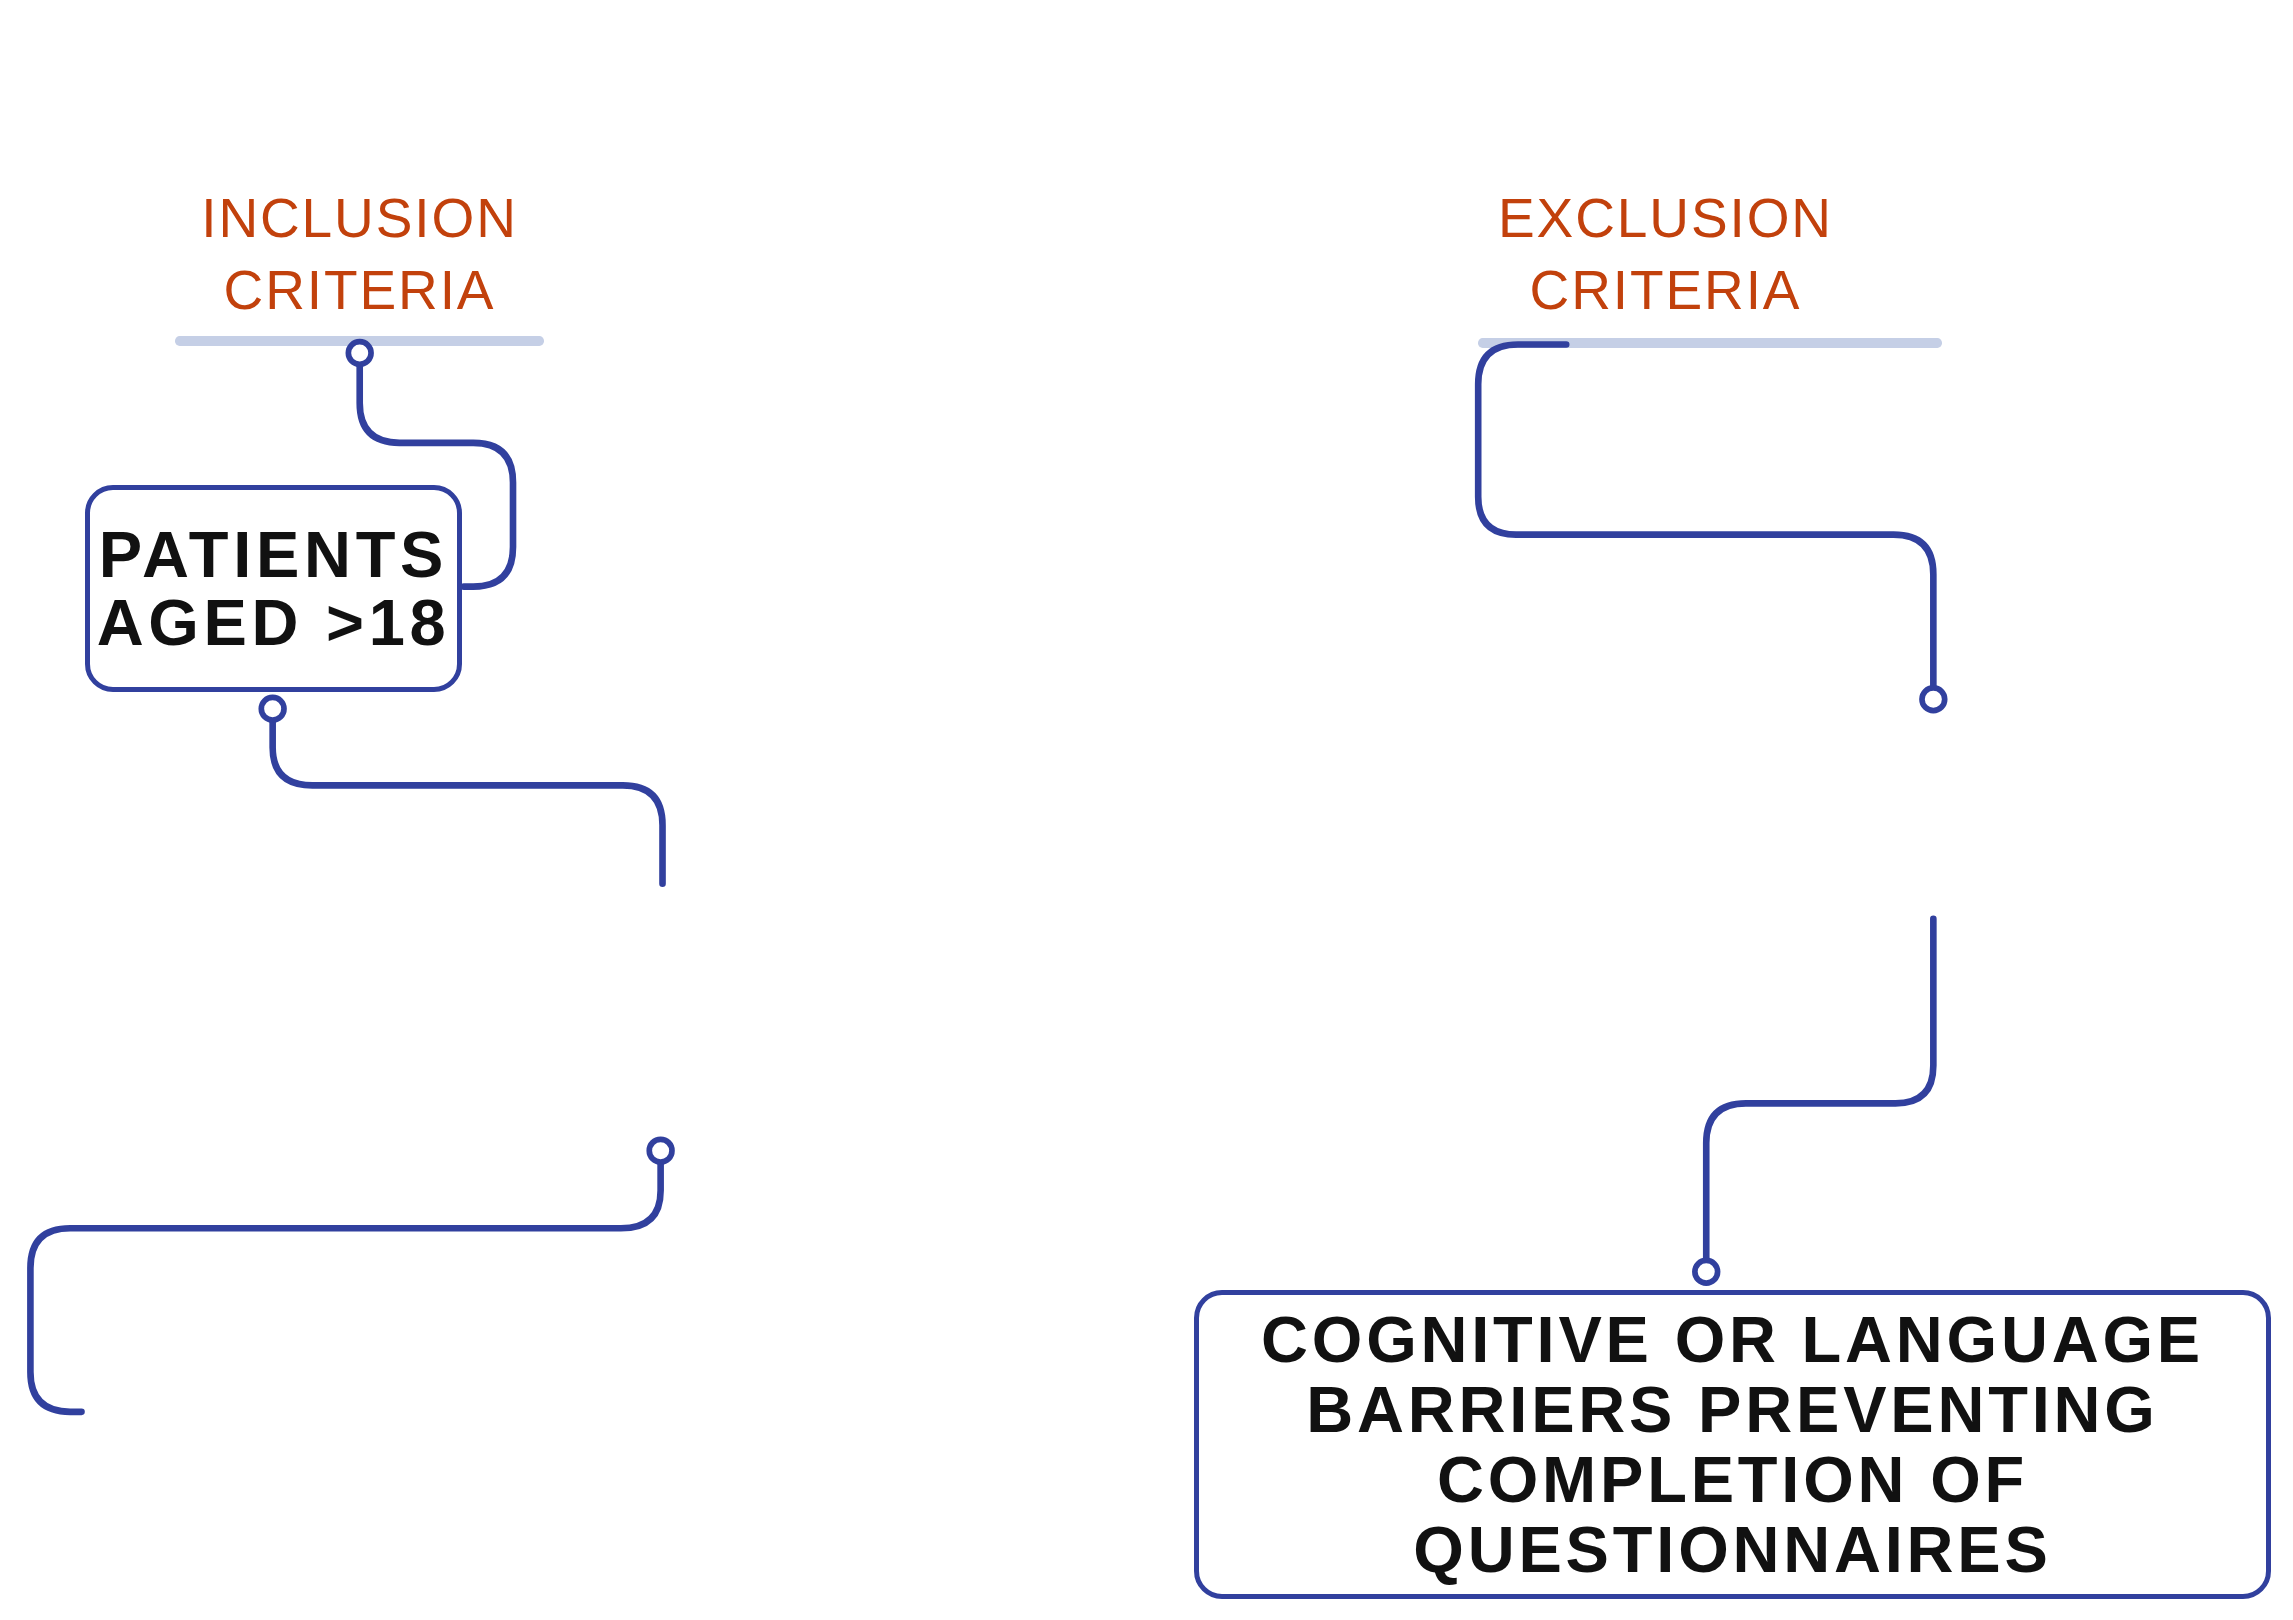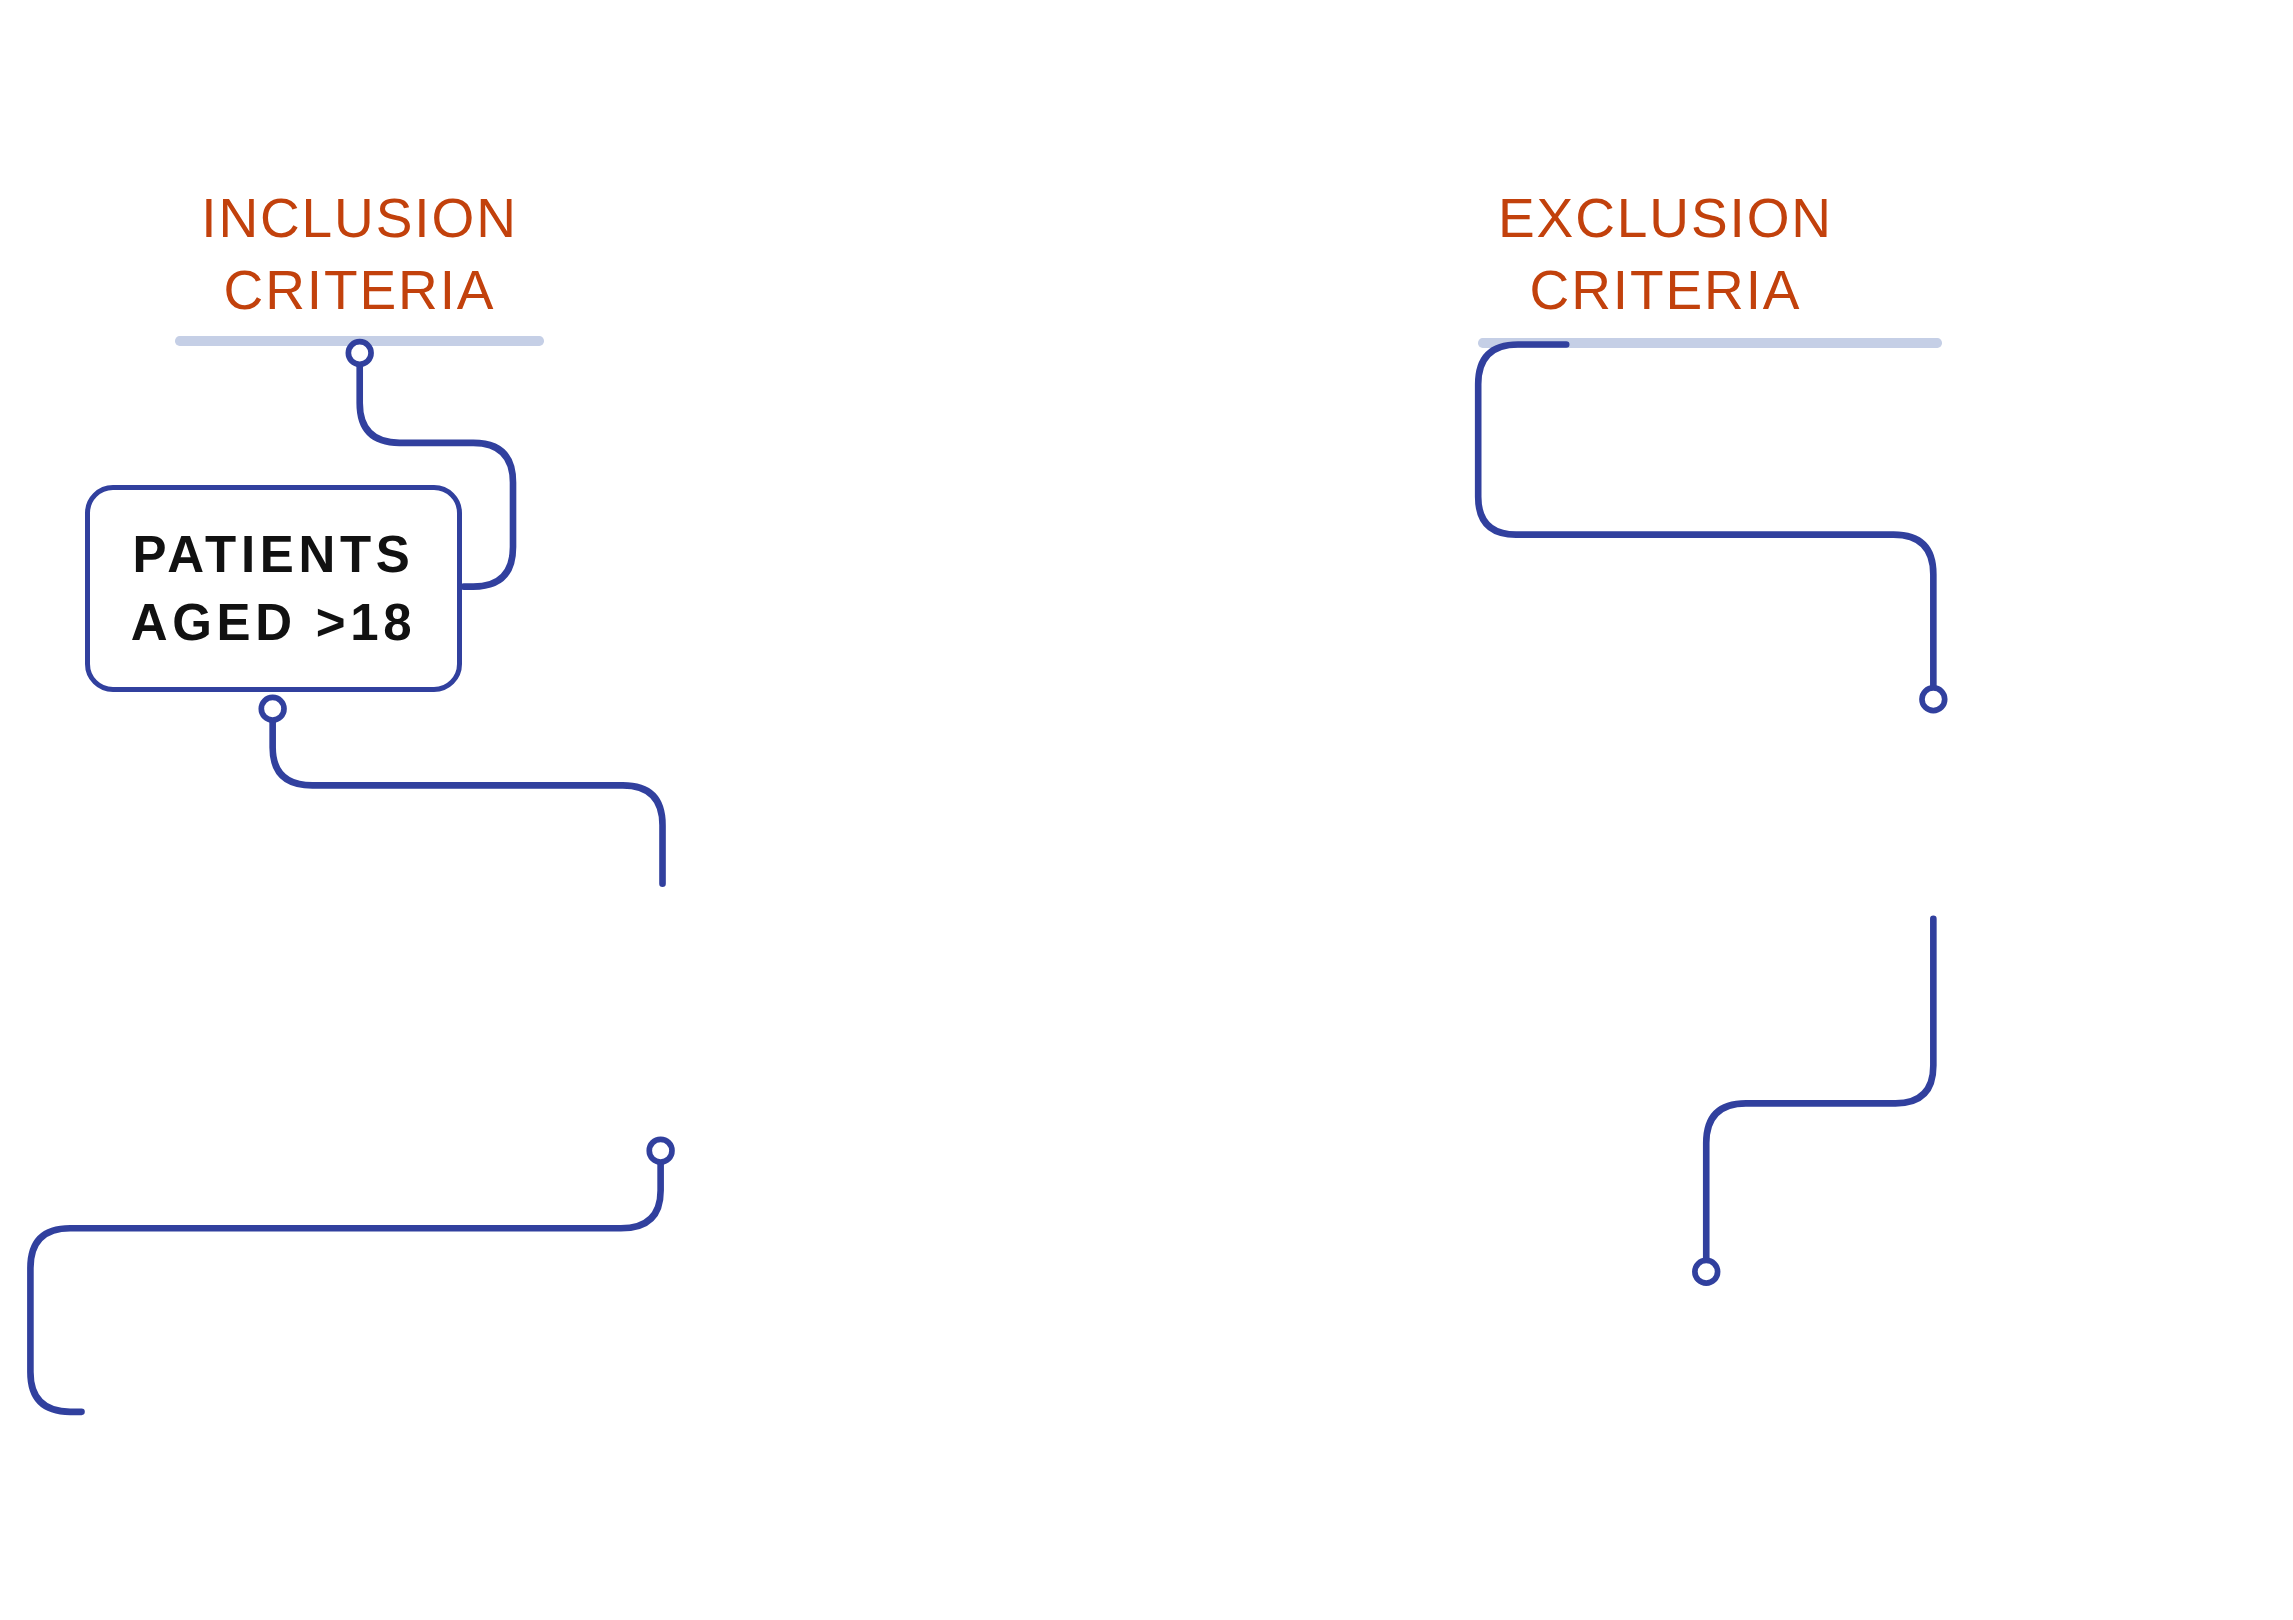--- a/index.html
+++ b/index.html
@@ -49,21 +49,21 @@
     position:absolute;
     box-sizing:border-box;
     background:#ffffff;
     border:5.7px solid var(--line);
     border-radius:28px;
     display:flex;align-items:center;justify-content:center;
     text-align:center;
   }
   .node .label{
     font-weight:700;
-    font-size:51px;
+    font-size:65px;
     letter-spacing:4.7px;
     line-height:68px;
     color:var(--ink);
     white-space:pre-line;
   }
   .node.cognitive .label{line-height:70px;letter-spacing:3.8px;}
   .node.patients {left:85px;  top:485px;  width:377px; height:207px;}
   .node.histo    {left:456px; top:882px;  width:864px; height:251px;}
   .node.informed {left:78px;  top:1311px; width:538px; height:241px;}
   .node.severe   {left:1557px;top:714px;  width:724px; height:206px;}
@@ -103,15 +103,21 @@
   </svg>
 
   <div class="node patients">
     <div class="label">PATIENTS
 AGED &gt;18</div>
   </div>
 
 
 
 
+  <div class="node cognitive">
+    <div class="label">COGNITIVE OR LANGUAGE
+BARRIERS PREVENTING
+COMPLETION OF
+QUESTIONNAIRES</div>
+  </div>
 
 </div>
 
 
 </body></html>

